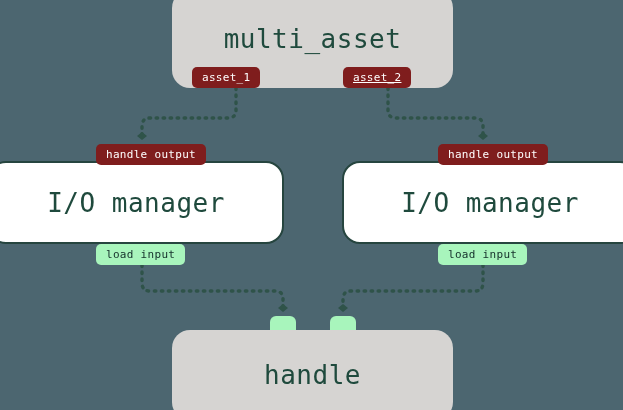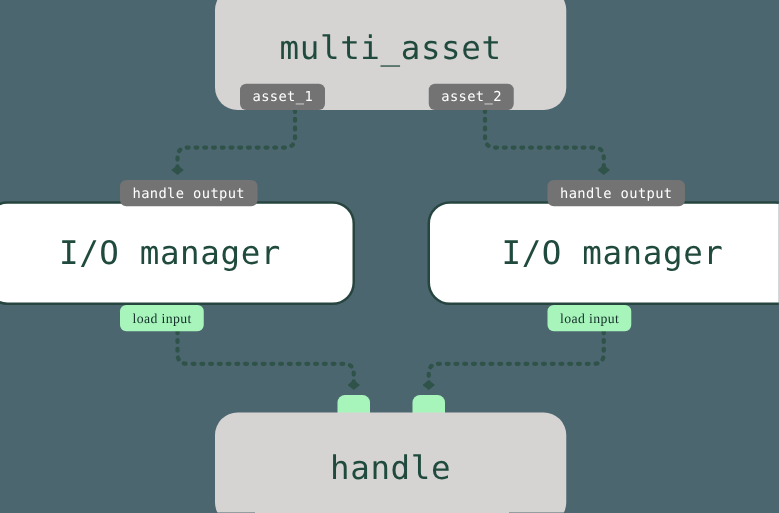--- a/index.html
+++ b/index.html
@@ -83,32 +83,31 @@
     display: flex;
     align-items: center;
     justify-content: center;
     font-size: 11px;
     height: 21px;
     padding: 0 10px;
     white-space: nowrap;
     letter-spacing: 0.3px;
   }
   .badge.output-badge {
-    background: #737373;
+    background: #7f1d1d;
     color: #ffffff;
     justify-content: flex-end;
   }
   .badge.input-badge {
     background: #a8f5bc;
     color: #14302a;
-    font-family: Liberation Serif, serif;
   }
 
   #badge-asset-1   { left: 192px; top: 67px; }
-  #badge-asset-2   { left: 343px; top: 67px; }
+  #badge-asset-2   { left: 343px; top: 67px; text-decoration: underline; }
   #badge-handle-output-left  { left: 96px;  top: 144px; }
   #badge-handle-output-right { left: 438px; top: 144px; }
   #badge-load-input-left     { left: 96px;  top: 244px; }
   #badge-load-input-right    { left: 438px; top: 244px; }
 
   
   .port-square {
     position: absolute;
     width: 26px;
     height: 26px;

